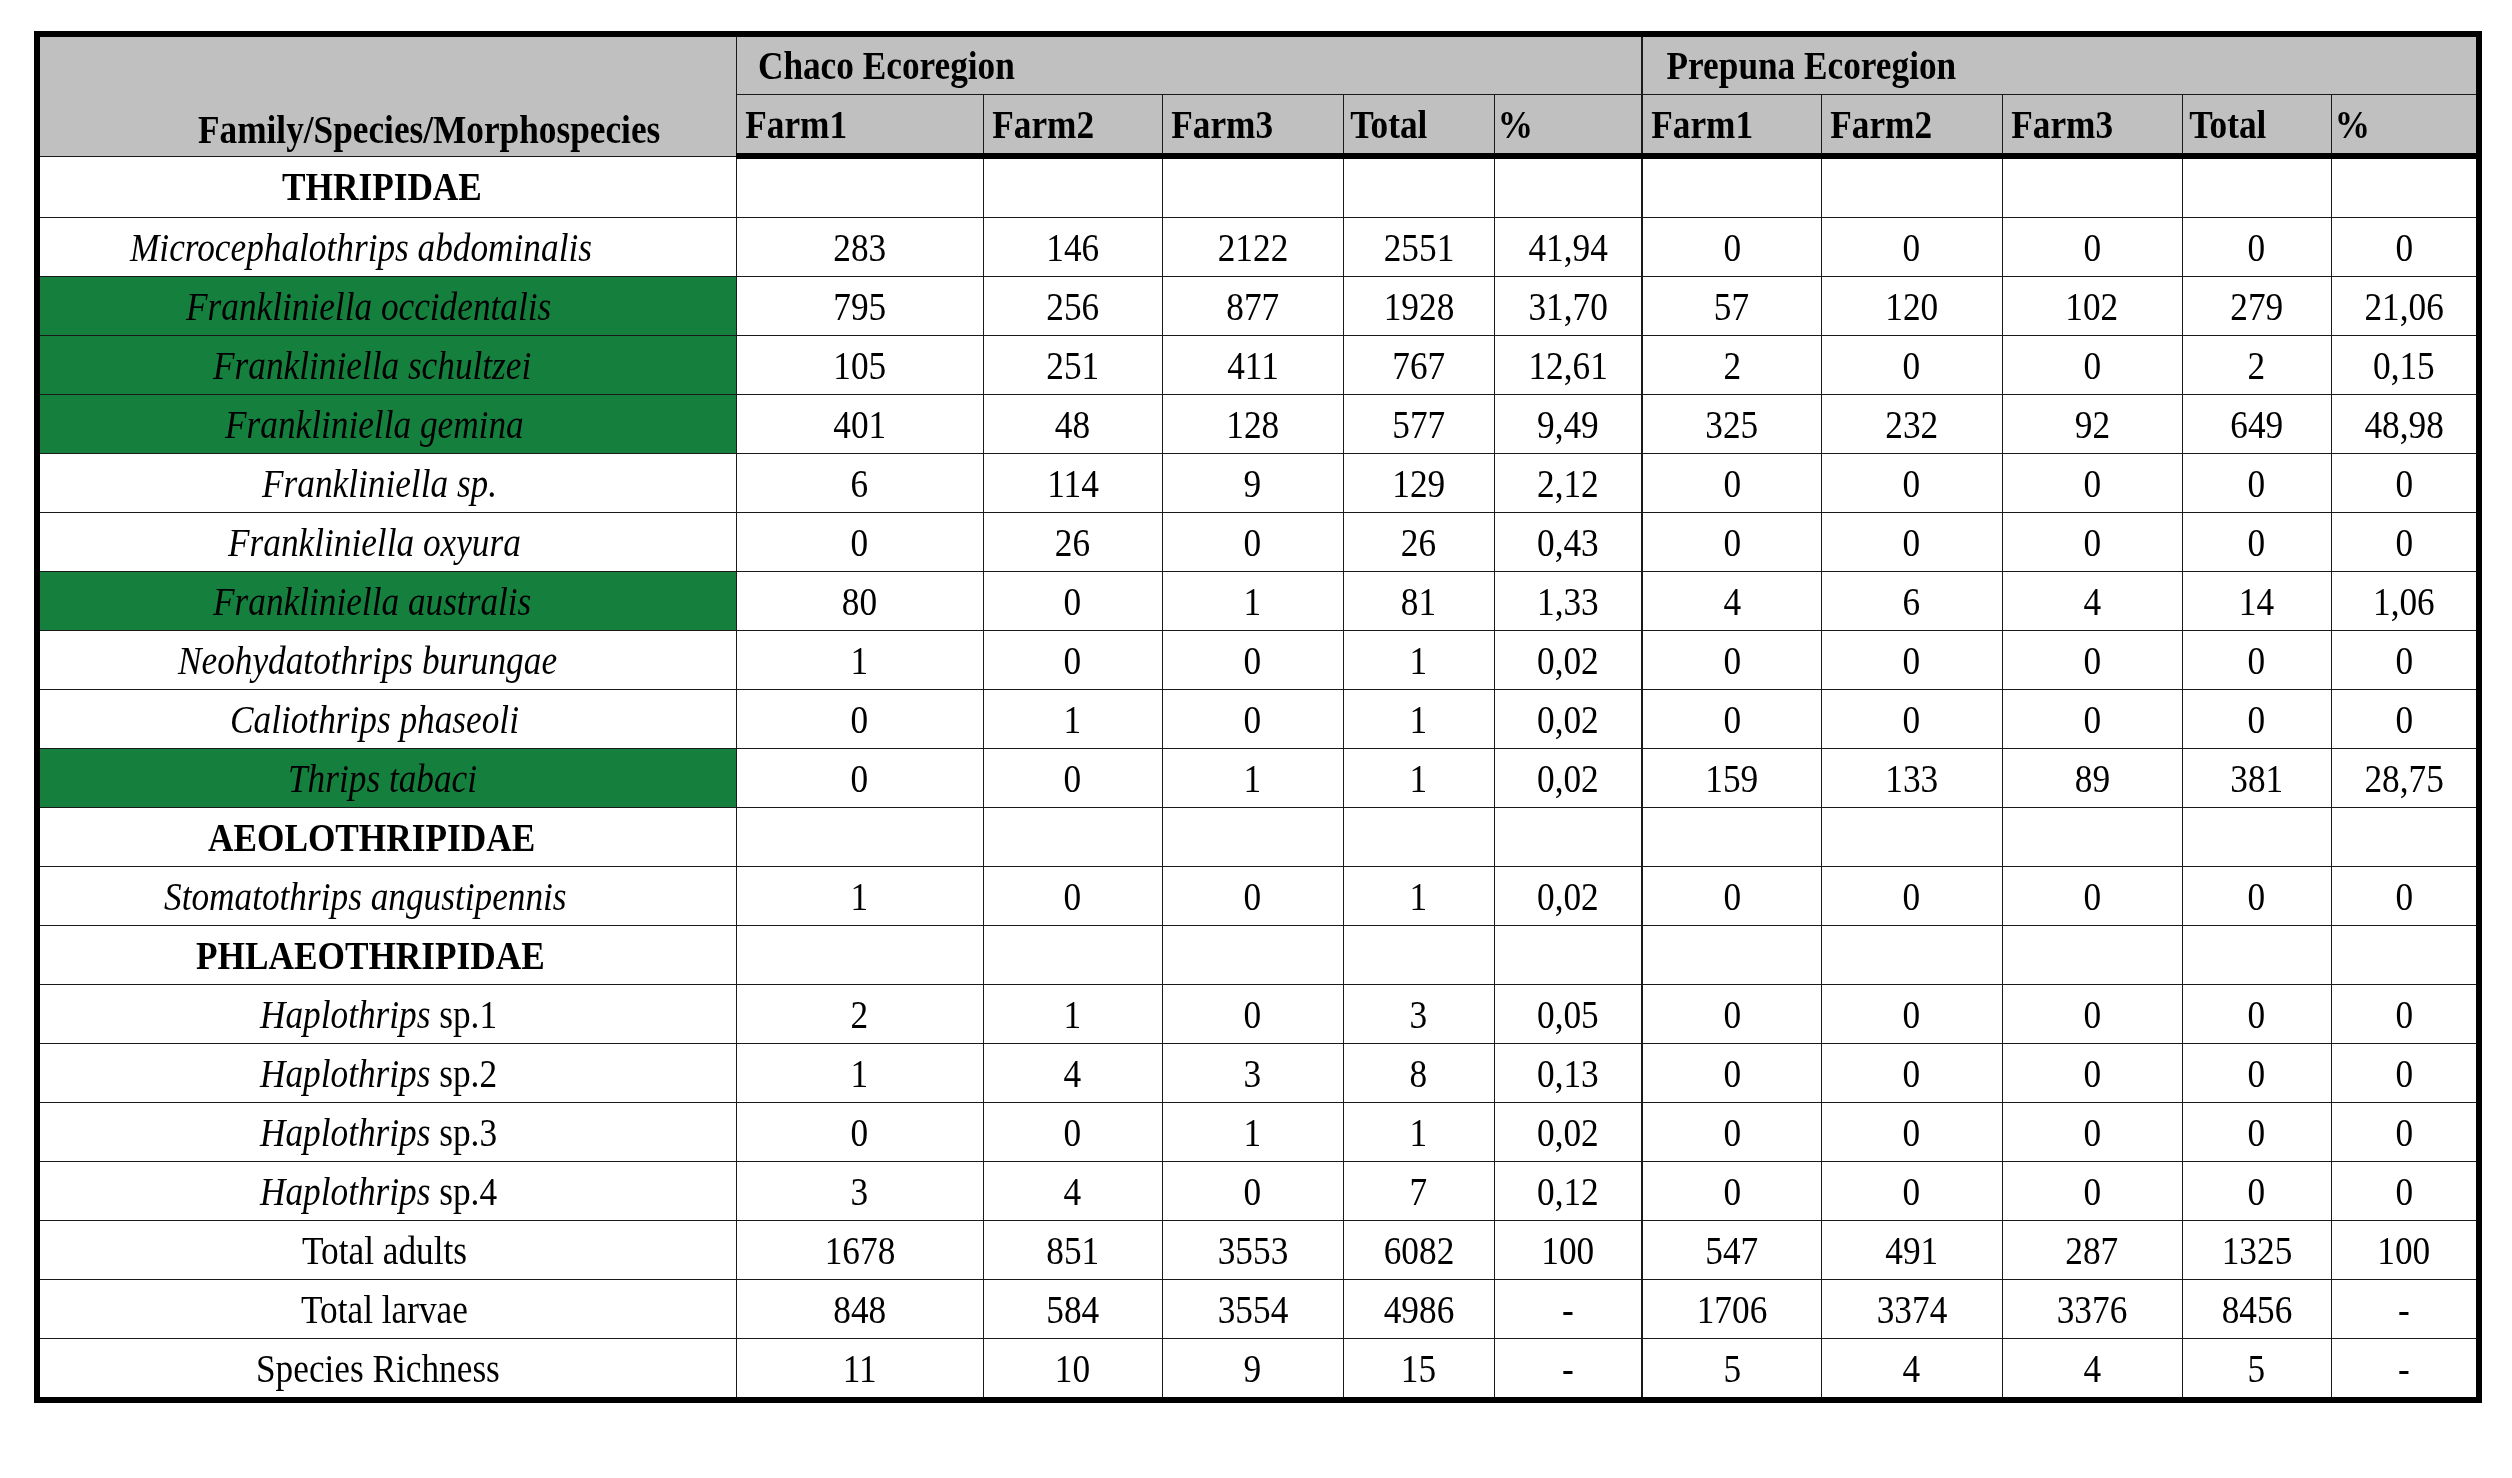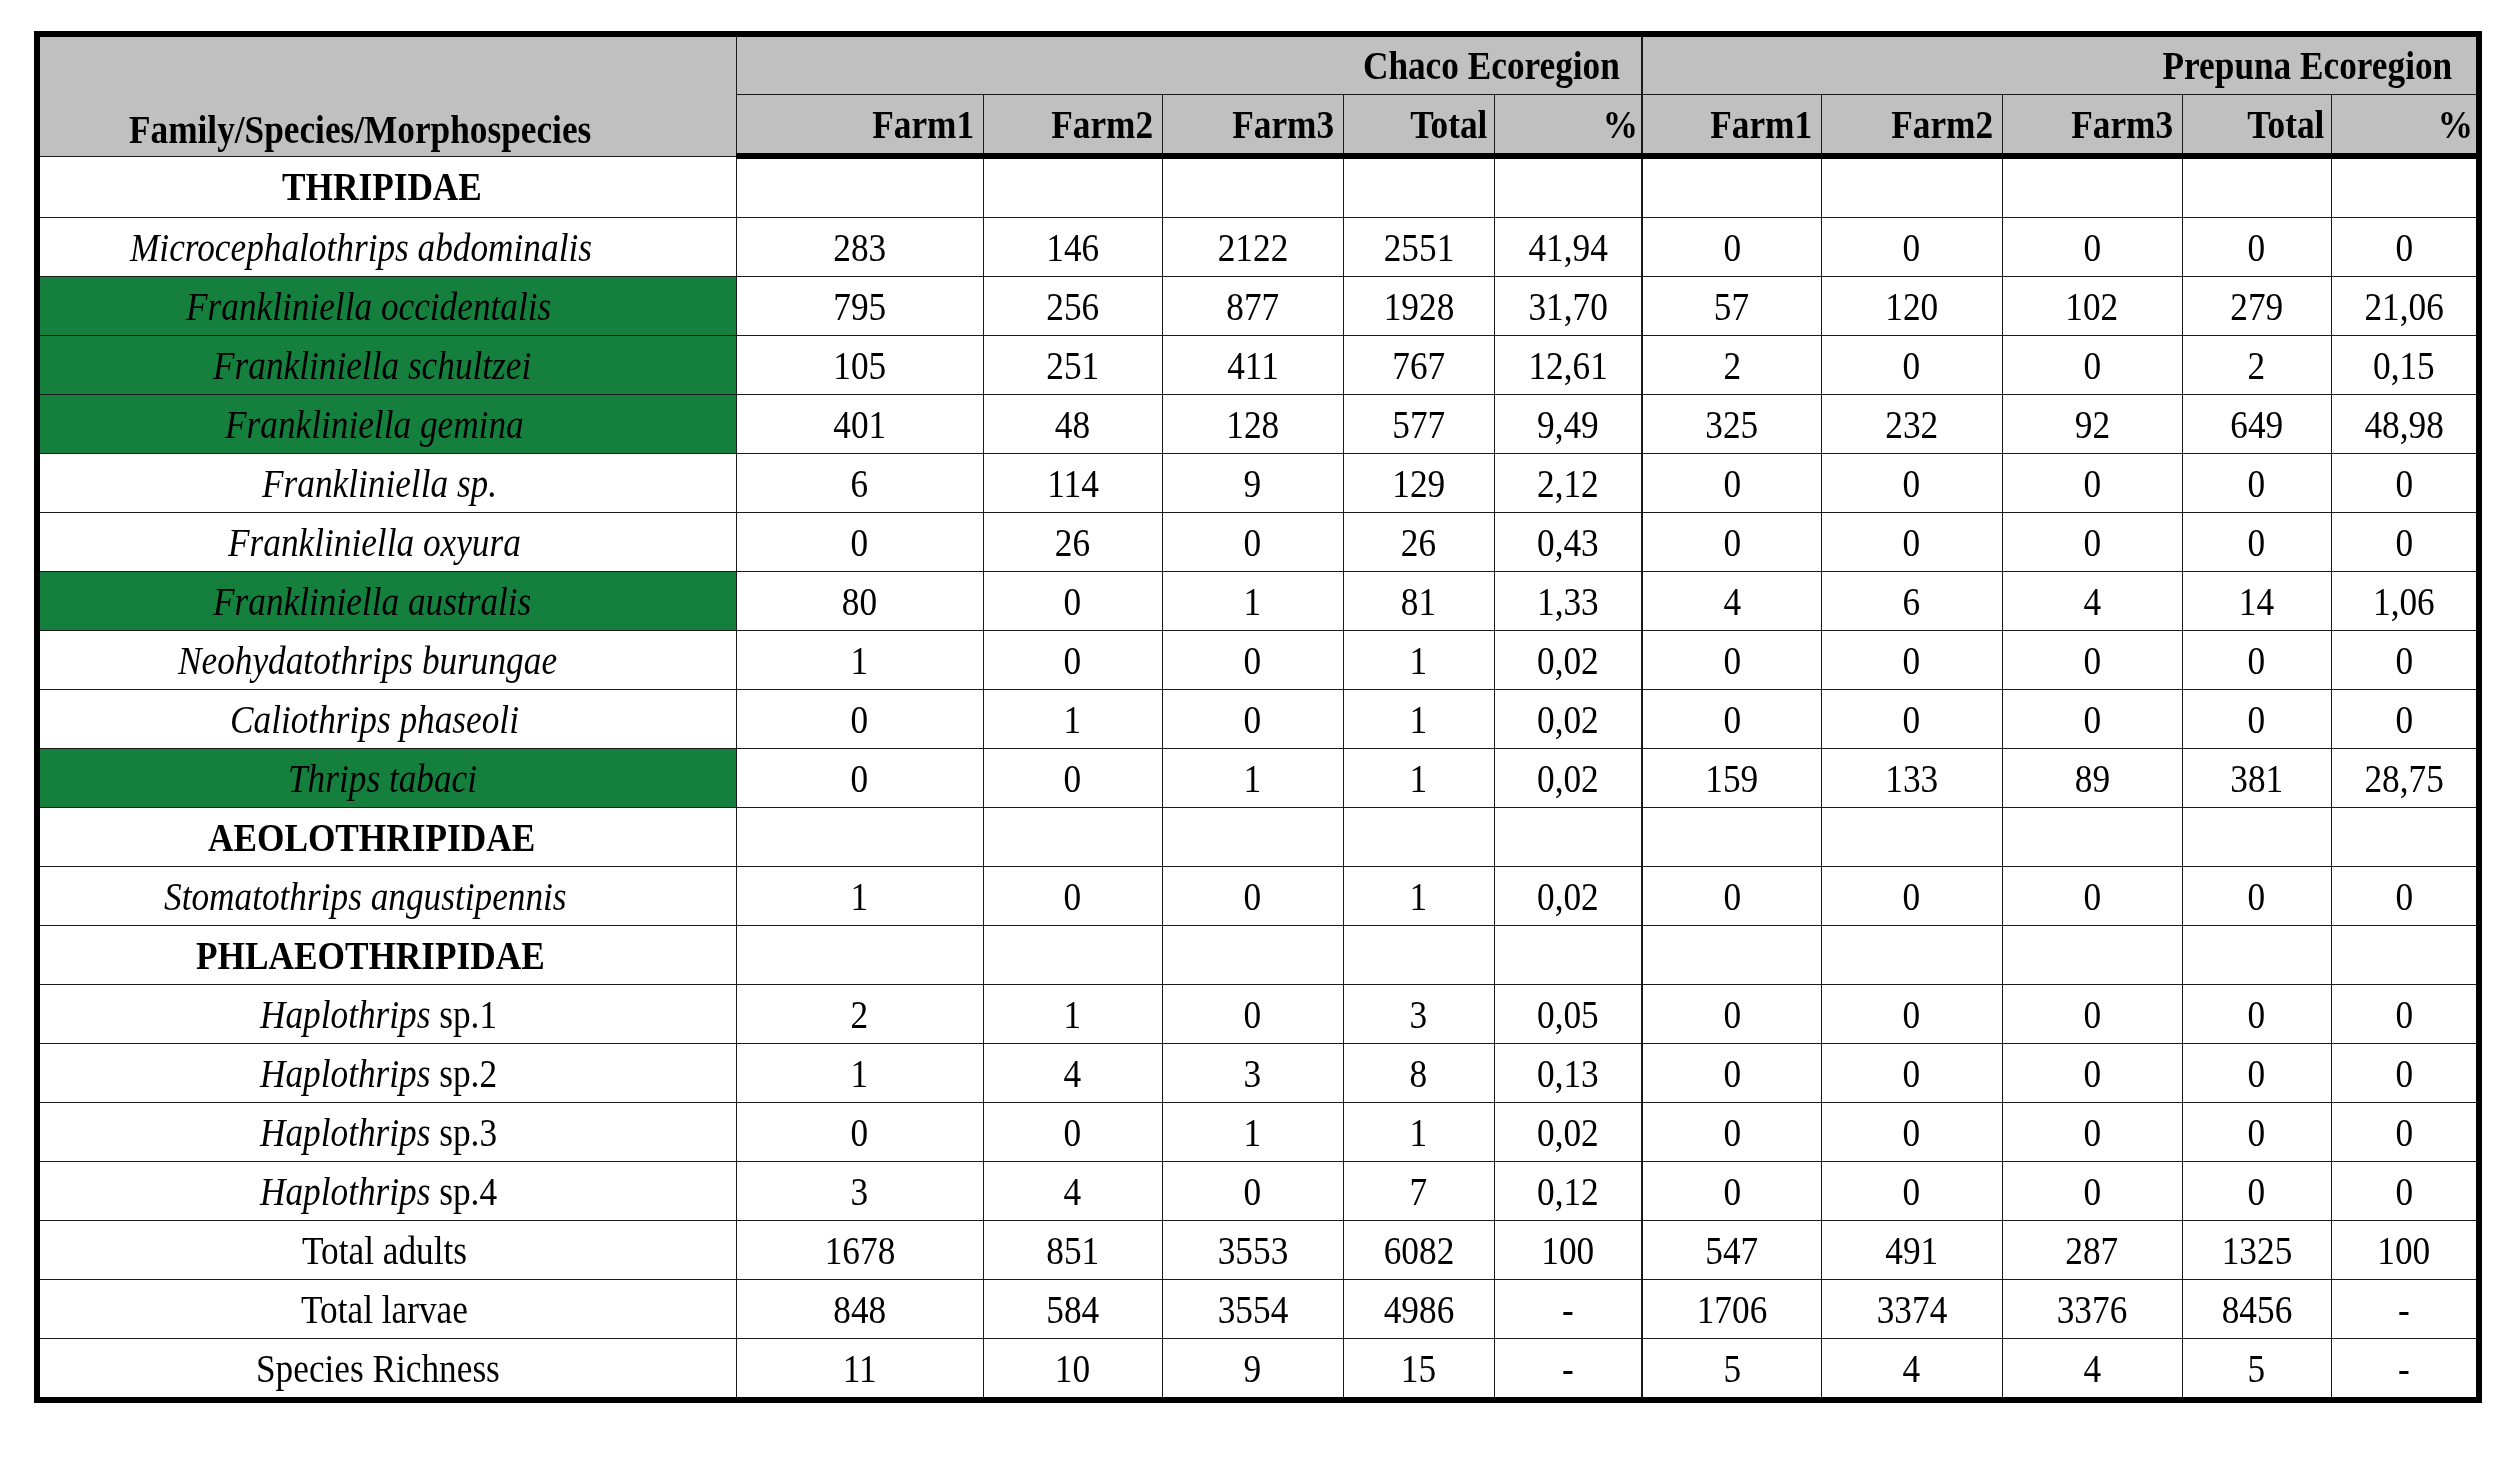--- a/index.html
+++ b/index.html
@@ -28,26 +28,26 @@
     border: 1.9px solid #1a1a1a;
     padding: 0;
     font-size: 41px;
     line-height: 1;
     white-space: nowrap;
     overflow: hidden;
   }
   thead th {
     background: #c0c0c0;
     font-weight: bold;
-    text-align: right;
+    text-align: left;
     transform-origin: center;
   }
   thead tr.r1 th { height: 57px; }
   thead tr.r2 th { height: 58px; border-bottom: 6.6px solid #000; }
-  thead th.name-head { text-align: center; padding-left: 21px; vertical-align: bottom; padding-bottom: 5.7px; }
+  thead th.name-head { text-align: right; padding-left: 21px; vertical-align: bottom; padding-bottom: 5.7px; }
   tbody td { height: 58px; text-align: center; }
   tbody td.name { text-align: center; padding-left: 21px; }
   tbody td.name.italic { font-style: italic; }
   tbody tr.family td.name { font-weight: bold; }
   tbody tr.hl td.name { background: #15803d; }
   td.pct-sep, th.pct-sep { border-right: 2.8px solid #1a1a1a; }
   .cond { display: inline-block; transform: scaleX(0.86); transform-origin: left center; }
   thead .cond { transform-origin: center; }
   thead th.name-head .cond { transform-origin: left center; }
   td.num .cond { transform-origin: center; }

